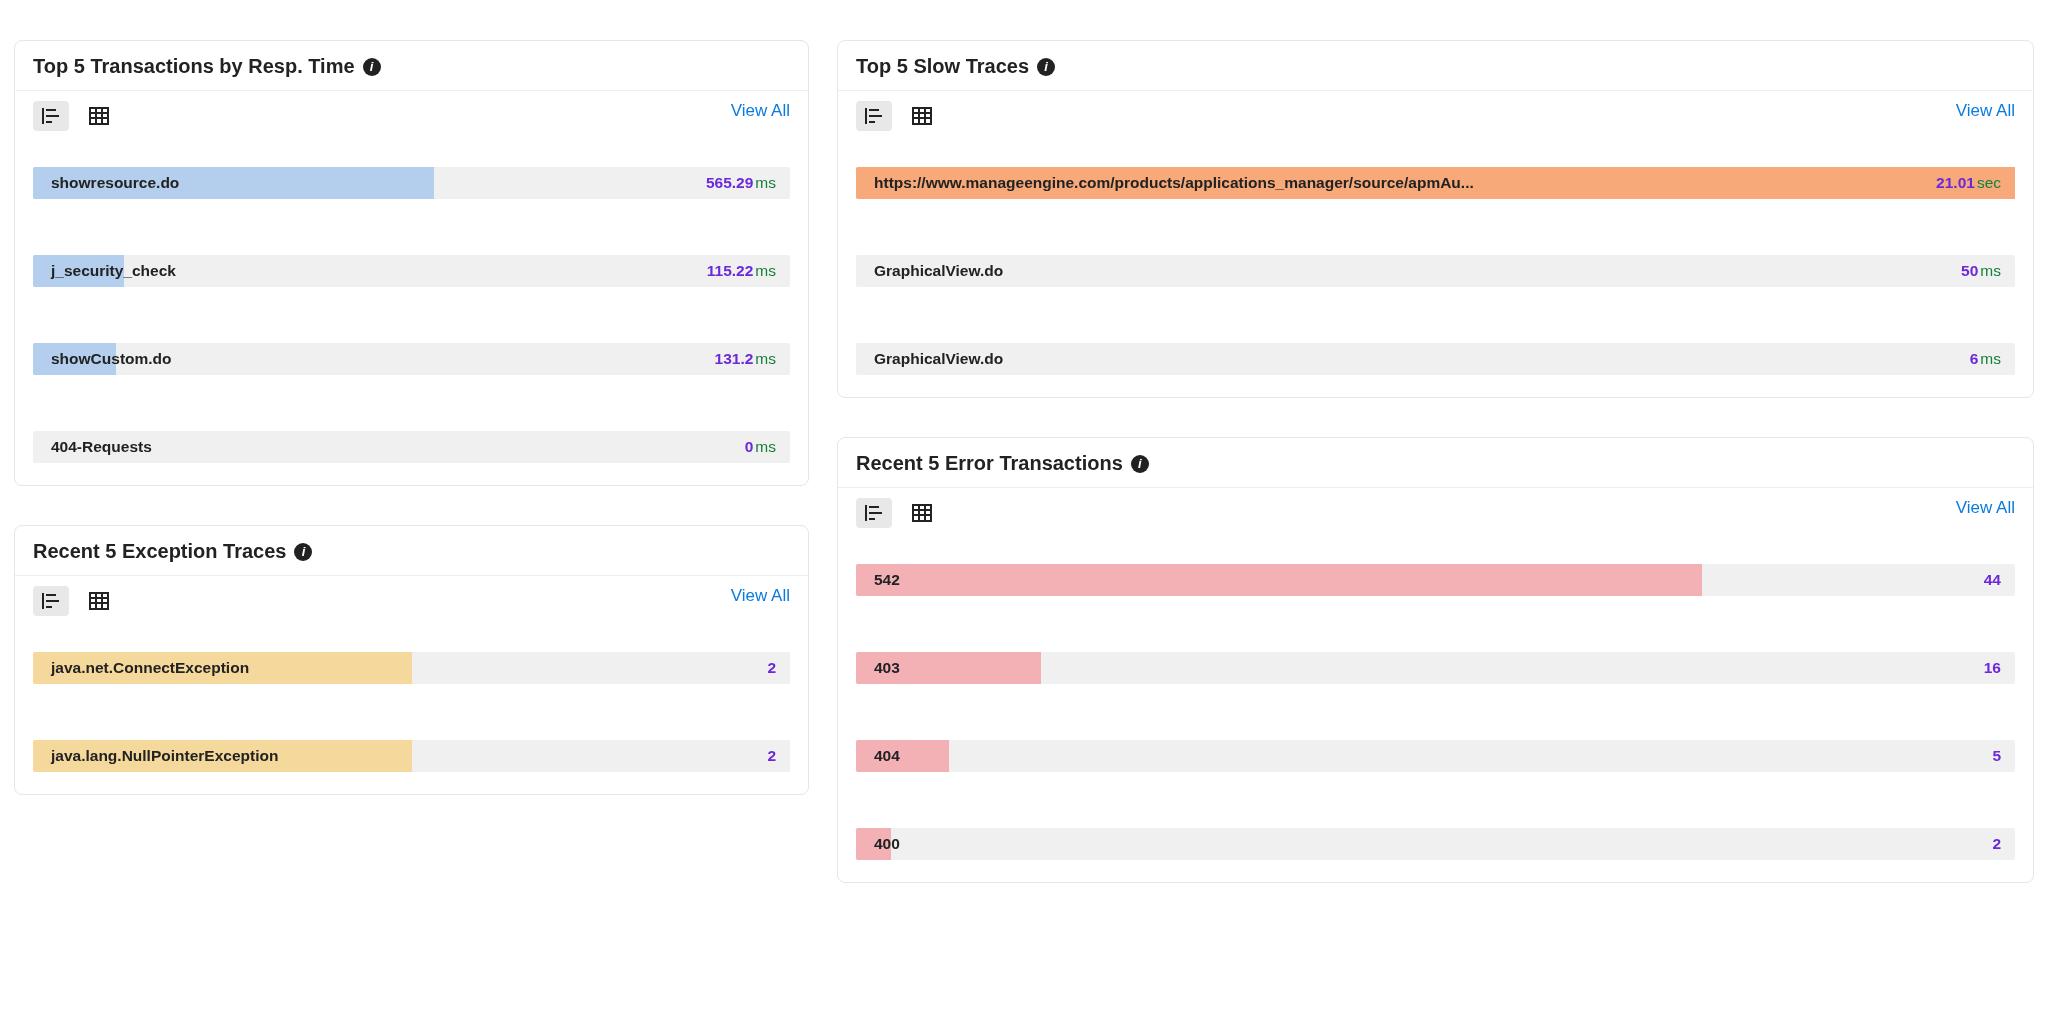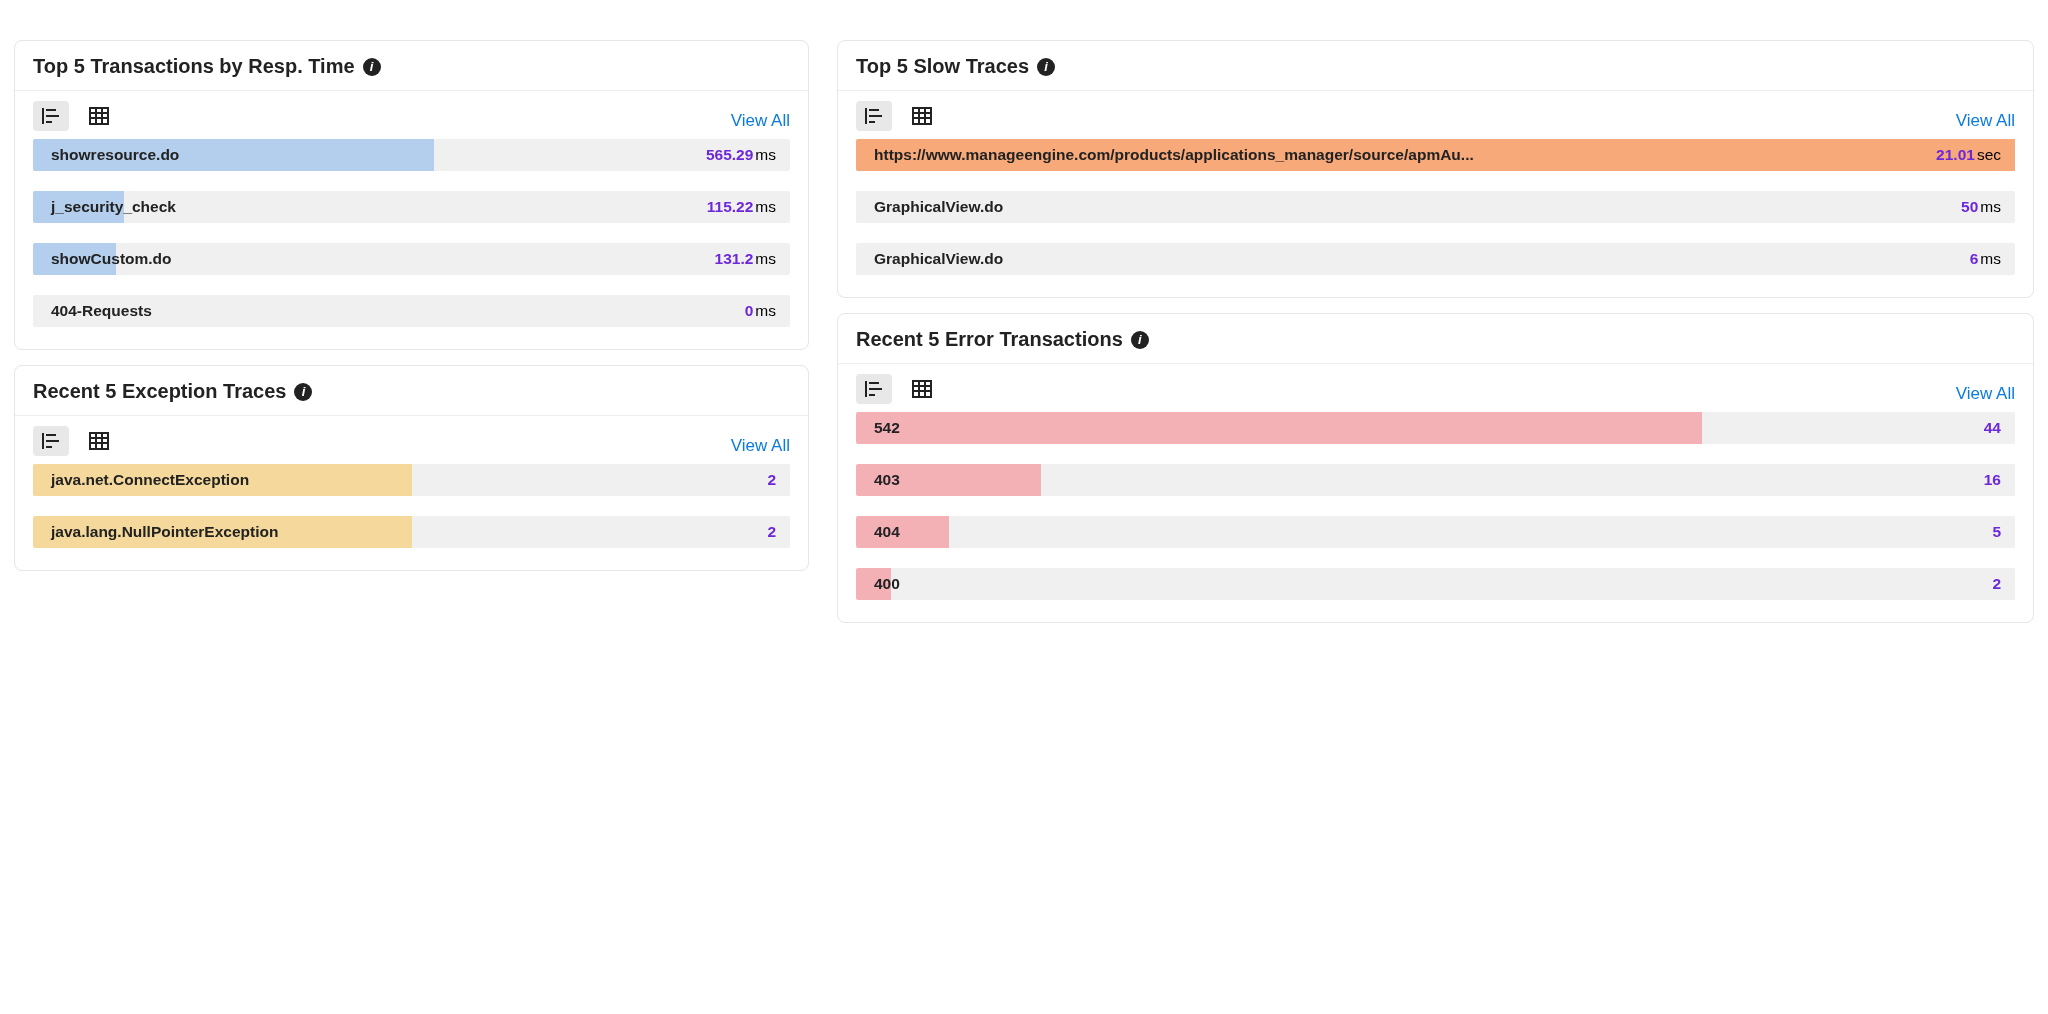--- a/index.html
+++ b/index.html
@@ -12,21 +12,21 @@
     overflow: hidden;
   }
   .dashboard {
     display: flex;
     gap: 28px;
     padding: 40px 14px 0 14px;
   }
   .col {
     display: flex;
     flex-direction: column;
-    gap: 15px;
+    gap: 39px;
   }
   .col-left { width: 795px; }
   .col-right { flex: 1; }
 
   .panel {
     border: 1px solid #e6e6e6;
     border-radius: 8px;
     background: #fff;
   }
   .panel-header {
@@ -50,22 +50,22 @@
     font-weight: 700;
     display: inline-flex;
     align-items: center;
     justify-content: center;
     font-style: italic;
     line-height: 1;
   }
 
   .panel-toolbar {
     display: flex;
-    align-items: flex-end;
-    padding: 10px 18px 8px 18px;
+    align-items: flex-start;
+    padding: 10px 18px 0 18px;
   }
   .view-toggle {
     display: flex;
     align-items: center;
     gap: 12px;
   }
   .icon-btn {
     width: 36px; height: 30px;
     border-radius: 4px;
     display: inline-flex;
@@ -90,20 +90,21 @@
     flex-direction: column;
     gap: 20px;
   }
   .bar-row {
     position: relative;
     height: 32px;
     background: #f0f0f0;
     border-radius: 2px;
     display: flex;
     align-items: center;
+    margin-top: 36px;
   }
   .bar-fill {
     position: absolute;
     left: 0; top: 0; bottom: 0;
     border-radius: 2px 0 0 2px;
   }
   .bar-label {
     position: relative;
     z-index: 1;
     font-weight: 700;
@@ -118,21 +119,21 @@
   .bar-value {
     position: absolute;
     right: 14px;
     top: 50%;
     transform: translateY(-50%);
     z-index: 1;
     font-size: 15.5px;
     text-align: right;
   }
   .bar-value .num { font-weight: 700; color: #6d28d9; }
-  .bar-value .unit { color: #000000; font-weight: 400; margin-left: 2px; text-align: center; }
+  .bar-value .unit { color: #15803d; font-weight: 400; margin-left: 2px; text-align: center; }
   .bar-value.no-unit .num { font-weight: 700; }
 
   .fill-blue   { background: #b4cfee; }
   .fill-orange { background: #f7a97a; }
   .fill-tan    { background: #f5d89b; }
   .fill-pink   { background: #f3b1b6; }
 
   
   svg { display: block; }
 </style>

